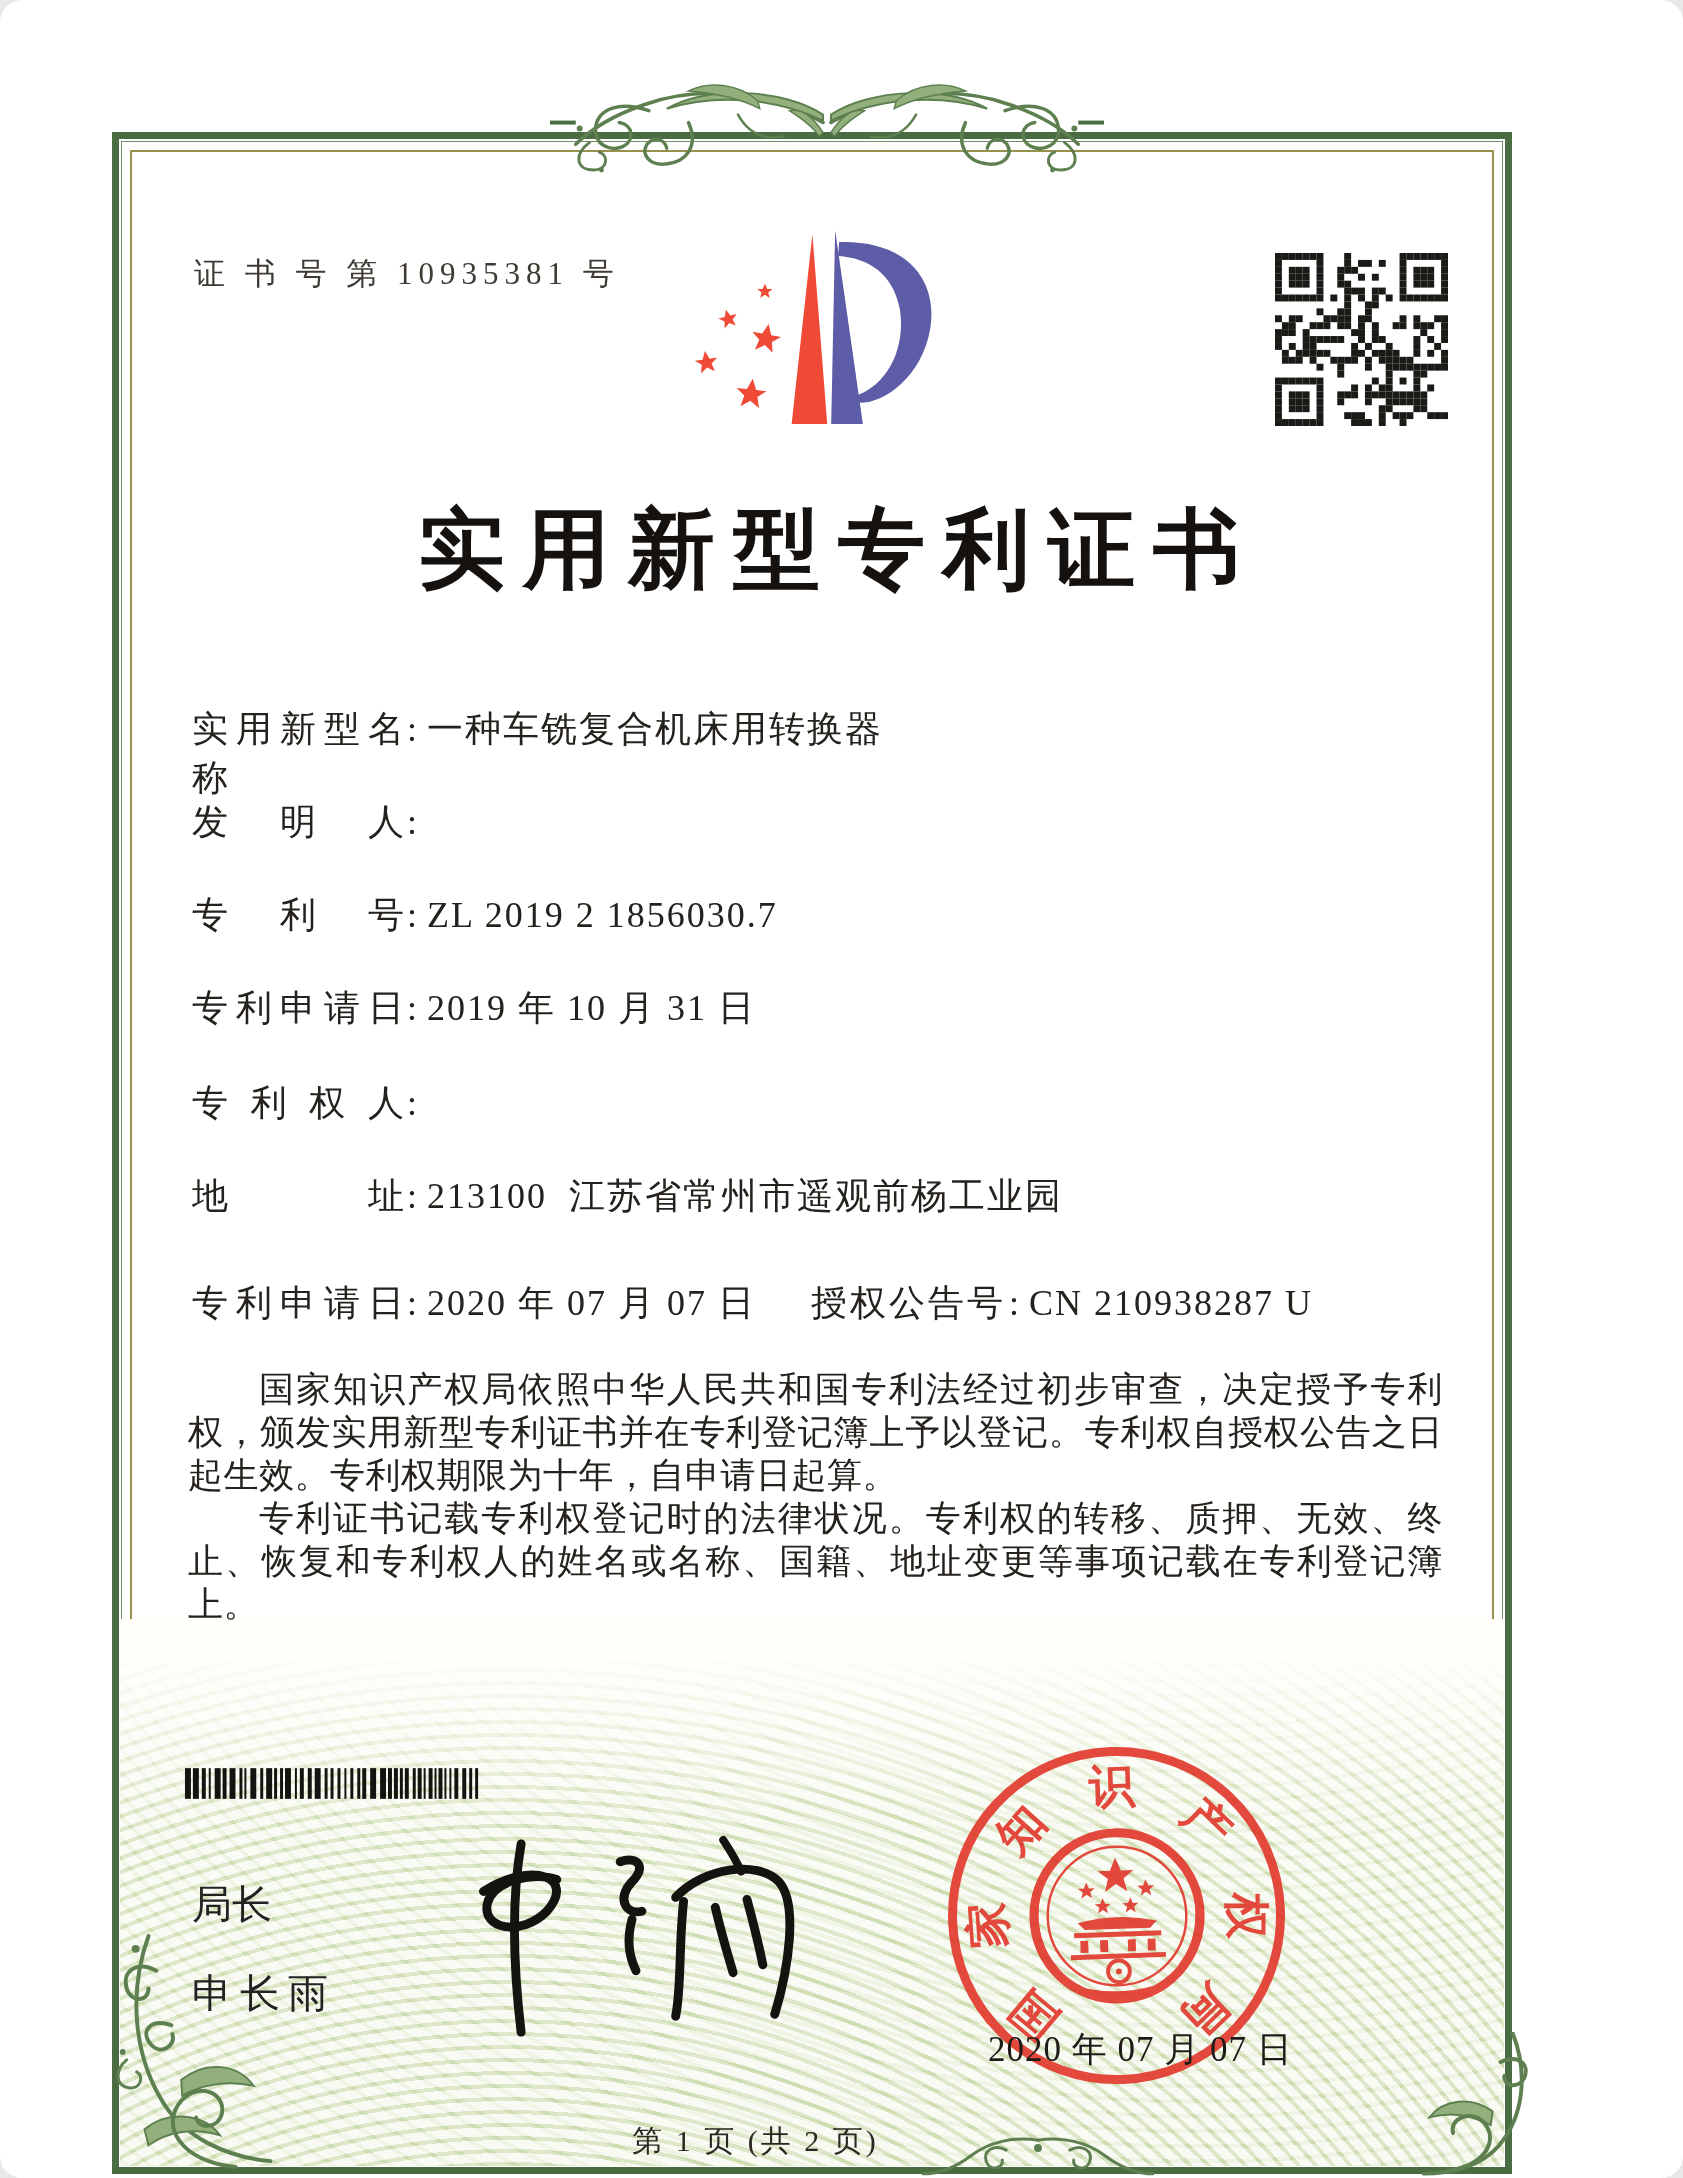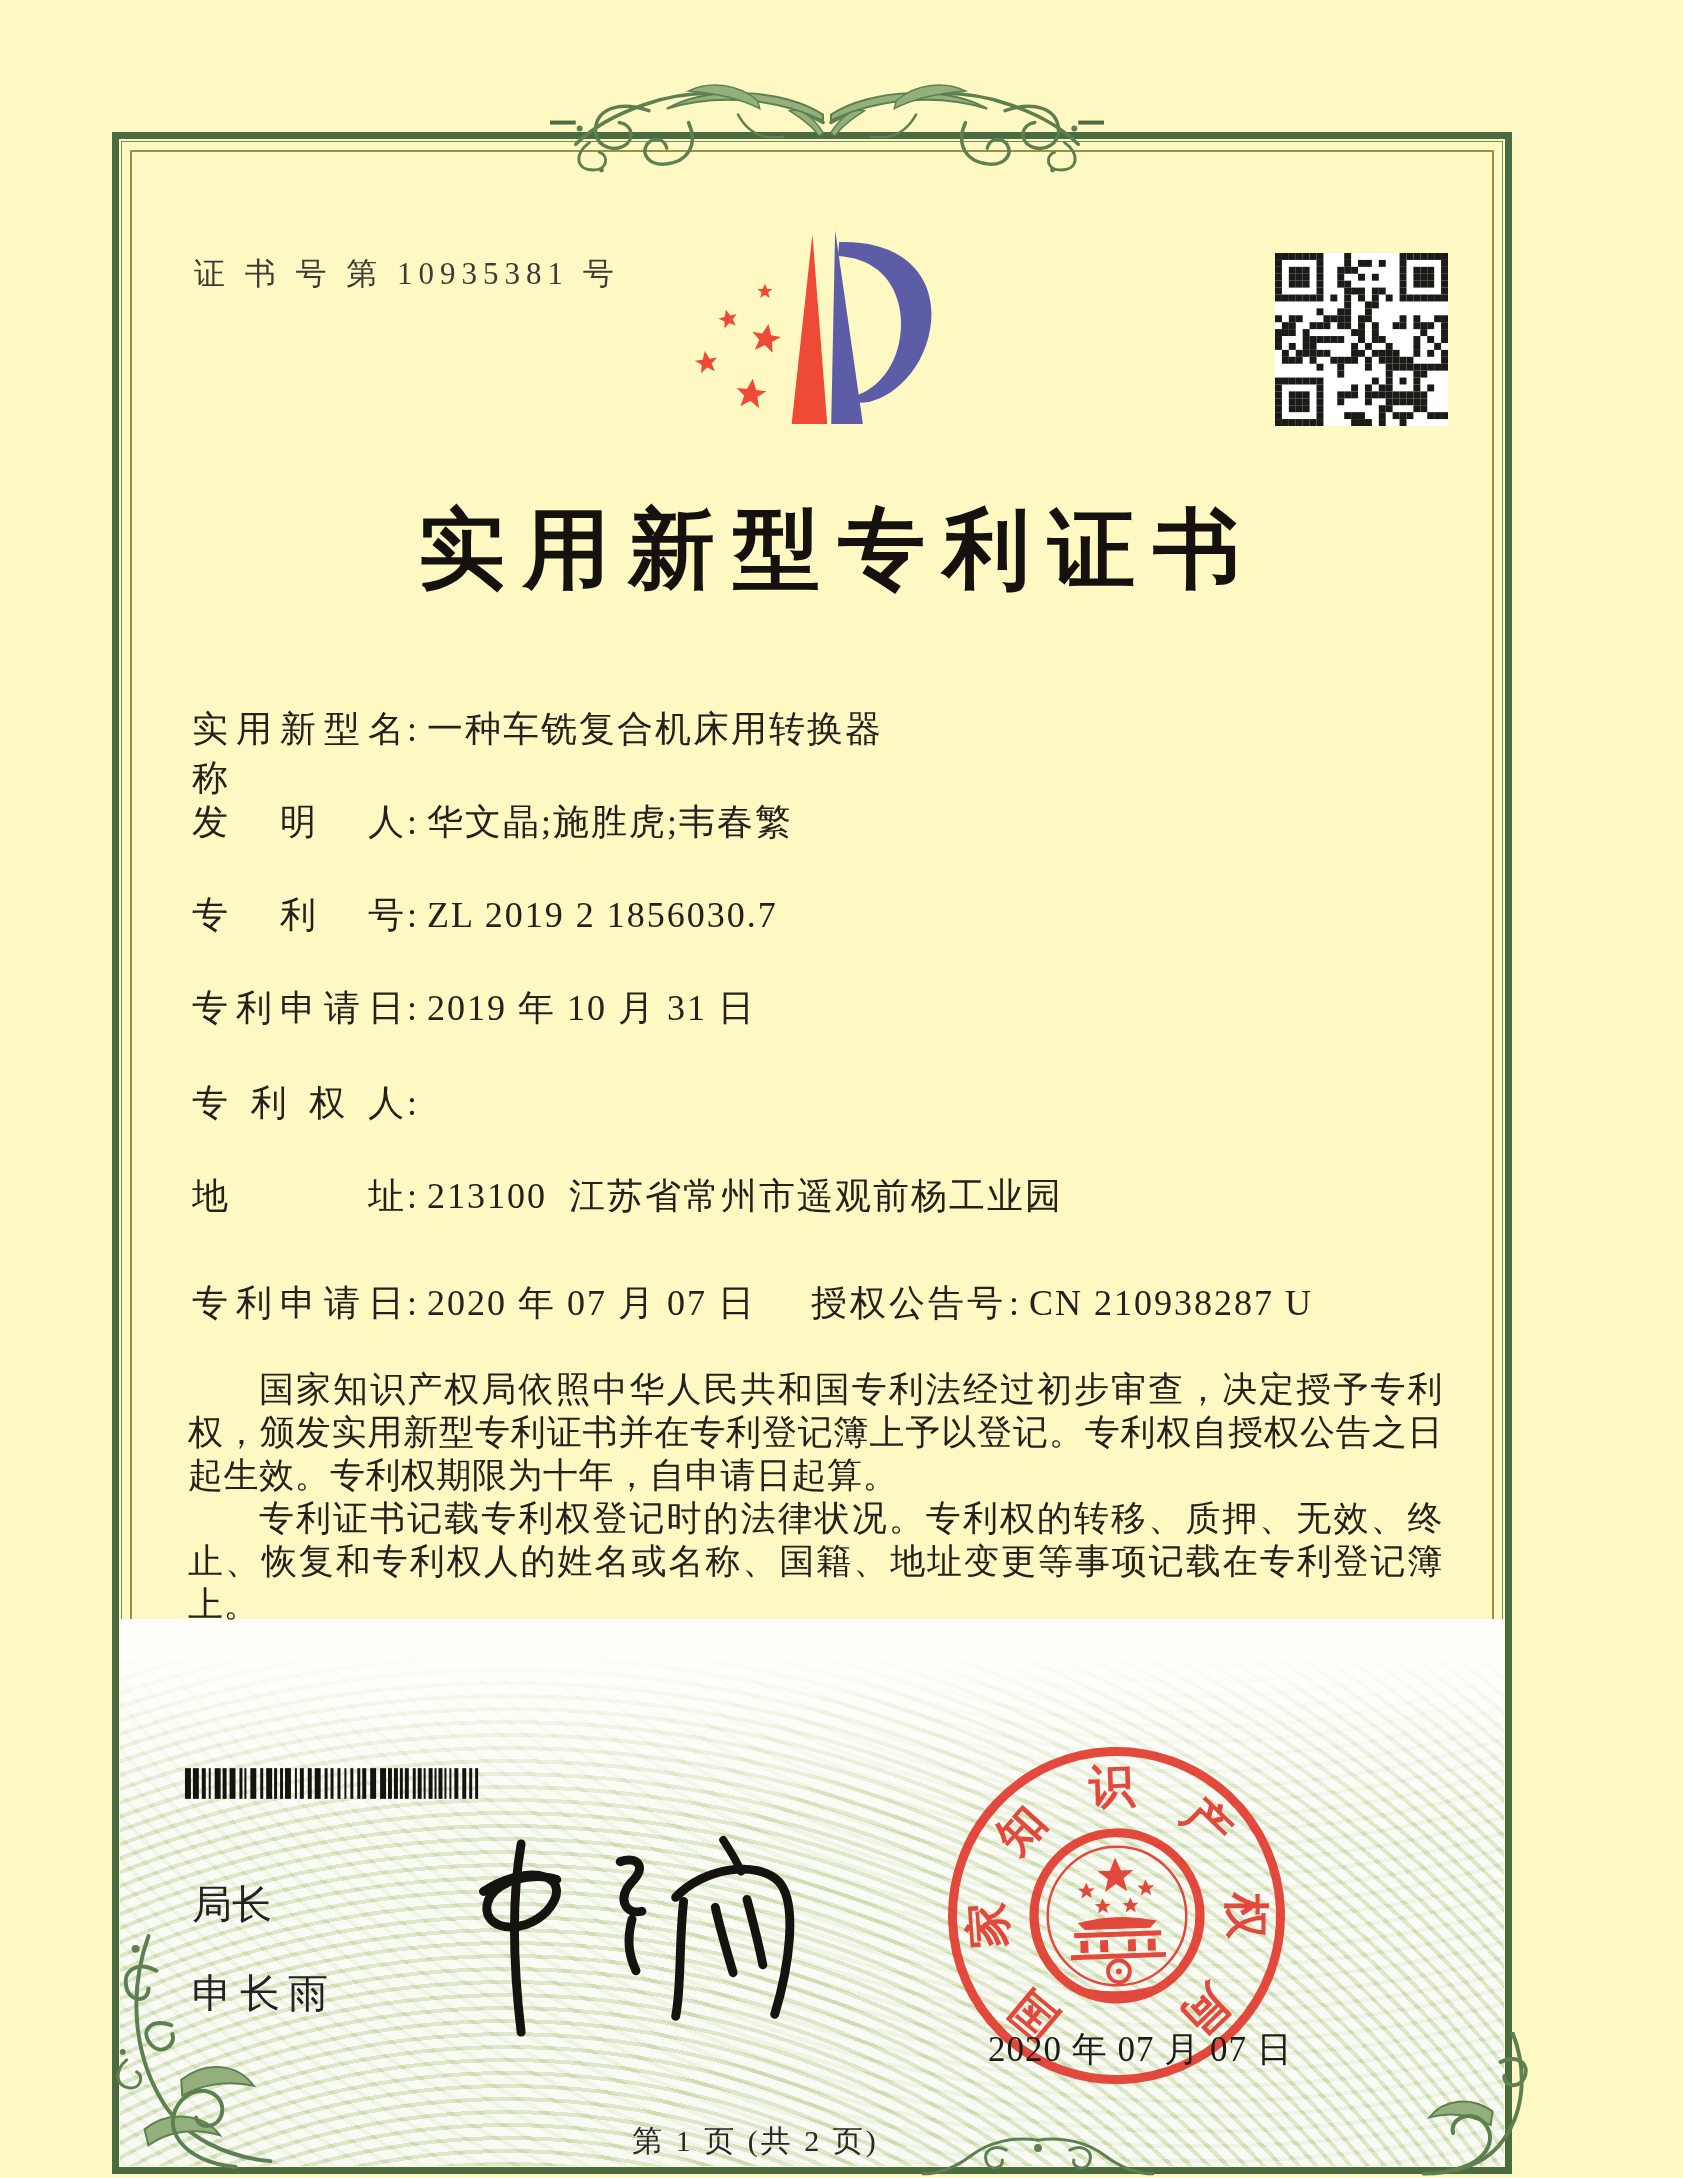--- a/index.html
+++ b/index.html
@@ -1,19 +1,19 @@
 <!DOCTYPE html>
 <html style="--seal-red: #e23a2e; --logo-red: #ef4a36; --logo-blue: #5d5ca6; --frame-green: #4b6b42; --gold-line: #97914b; --orn-green: #5e8050; --orn-leaf: #93b07c;"><head>
 <meta charset="utf-8">
 <style>
   html,body{margin:0;padding:0;background:#e8e8e8;}
   #page{
     position:relative;width:1683px;height:2178px;margin:0 auto;
-    background:#fef9c3;overflow:hidden;
-    font-family:"Liberation Serif","DejaVu Serif",serif;color:#25211d;
+    background:#ffffff;overflow:hidden;
+    font-family:"Liberation Serif","DejaVu Serif",serif;color:#25211d;border-radius:22px;
   }
   
   #frame{
     position:absolute;left:112px;top:132px;width:1386px;height:2028px;
     border:7px solid var(--frame-green,#4b6b42);
   }
   #frame .line1{position:absolute;inset:2px;border:1px solid #6f8f60;}
   #frame .line2{position:absolute;inset:11px;border:2px solid var(--gold-line,#97914b);}
   
   #guilloche{
@@ -452,21 +452,20 @@
   <div id="title">实用新型专利证书</div>
 
   <div class="row" style="top:705px">
     <span class="lbl">实用新型名称</span>
       <span class="colon">:</span>
     <span class="val">一种车铣复合机床用转换器</span>
   </div>
   <div class="row" style="top:798px">
     <span class="lbl">发明人</span>
       <span class="colon">:</span>
-    <span class="val">华文晶;施胜虎;韦春繁</span>
   </div>
   <div class="row" style="top:891px">
     <span class="lbl">专利号</span>
       <span class="colon">:</span>
     <span class="val">ZL 2019 2 1856030.7</span>
   </div>
   <div class="row" style="top:984px">
     <span class="lbl">专利申请日</span>
       <span class="colon">:</span>
     <span class="val">2019 年 10 月 31 日</span>

